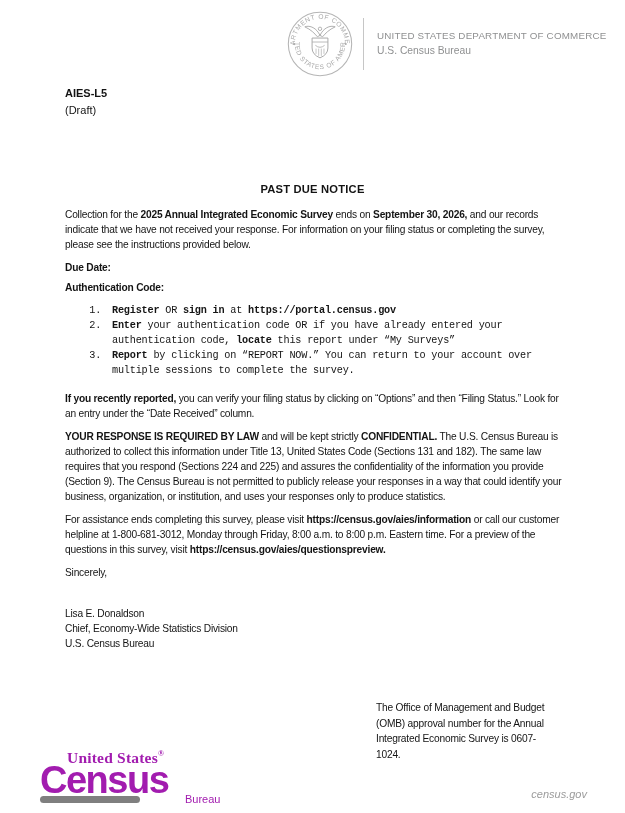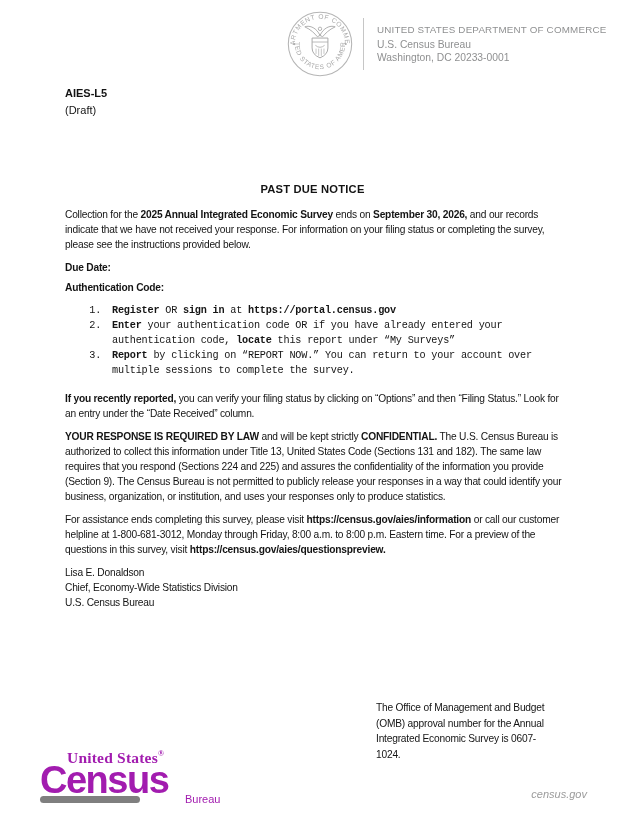--- a/index.html
+++ b/index.html
@@ -82,21 +82,20 @@
       <path d="M43 52 q7 6 14 0" fill="none" stroke="#a9a9a9" stroke-width="1.2"></path>
       <line x1="44" y1="57" x2="44" y2="65" stroke="#a9a9a9" stroke-width="1"></line>
       <line x1="48" y1="57" x2="48" y2="68" stroke="#a9a9a9" stroke-width="1"></line>
       <line x1="52" y1="57" x2="52" y2="68" stroke="#a9a9a9" stroke-width="1"></line>
       <line x1="56" y1="57" x2="56" y2="65" stroke="#a9a9a9" stroke-width="1"></line>
     </svg>
     <div class="lh-divider"></div>
     <div class="dept-lines">
       <div class="dept-line1">UNITED STATES DEPARTMENT OF COMMERCE</div>
       <div class="dept-line2">U.S. Census Bureau</div>
-      <div class="dept-line3">Washington, DC 20233-0001</div>
     </div>
   </div>
 
   <div class="form-id">
     <div class="form-id-code">AIES-L5</div>
     <div>(Draft)</div>
   </div>
 
   <div class="doc-title">PAST DUE NOTICE</div>
 
@@ -105,20 +104,21 @@
     <p class="label-line">Due Date:</p>
     <p class="label-line">Authentication Code:</p>
     <ol class="steps">
       <li><b>Register</b><span> OR </span><b>sign in</b><span> at </span><b>https://portal.census.gov</b></li>
       <li><b>Enter</b><span> your authentication code OR if you have already entered your authentication code, </span><b>locate</b><span> this report under “My Surveys”</span></li>
       <li><b>Report</b><span> by clicking on “REPORT NOW.” You can return to your account over multiple sessions to complete the survey.</span></li>
     </ol>
     <p><b>If you recently reported,</b><span> you can verify your filing status by clicking on “Options” and then “Filing Status.” Look for an entry under the “Date Received” column.</span></p>
     <p><b>YOUR RESPONSE IS REQUIRED BY LAW</b><span> and will be kept strictly </span><b>CONFIDENTIAL.</b><span> The U.S. Census Bureau is authorized to collect this information under Title 13, United States Code (Sections 131 and 182). The same law requires that you respond (Sections 224 and 225) and assures the confidentiality of the information you provide (Section 9). The Census Bureau is not permitted to publicly release your responses in a way that could identify your business, organization, or institution, and uses your responses only to produce statistics.</span></p>
     <p><span>For assistance ends completing this survey, please visit </span><b>https://census.gov/aies/information</b><span> or call our customer helpline at 1-800-681-3012, Monday through Friday, 8:00 a.m. to 8:00 p.m. Eastern time. For a preview of the questions in this survey, visit </span><b>https://census.gov/aies/questionspreview.</b></p>
+    <p class="closing">Sincerely,</p>
     <div class="signature">
       <div>Lisa E. Donaldson</div>
       <div>Chief, Economy-Wide Statistics Division</div>
       <div>U.S. Census Bureau</div>
     </div>
   </div>
 
   <div class="omb-note">The Office of Management and Budget (OMB) approval number for the Annual Integrated Economic Survey is 0607-1024.</div>
 
   <div class="census-logo">

